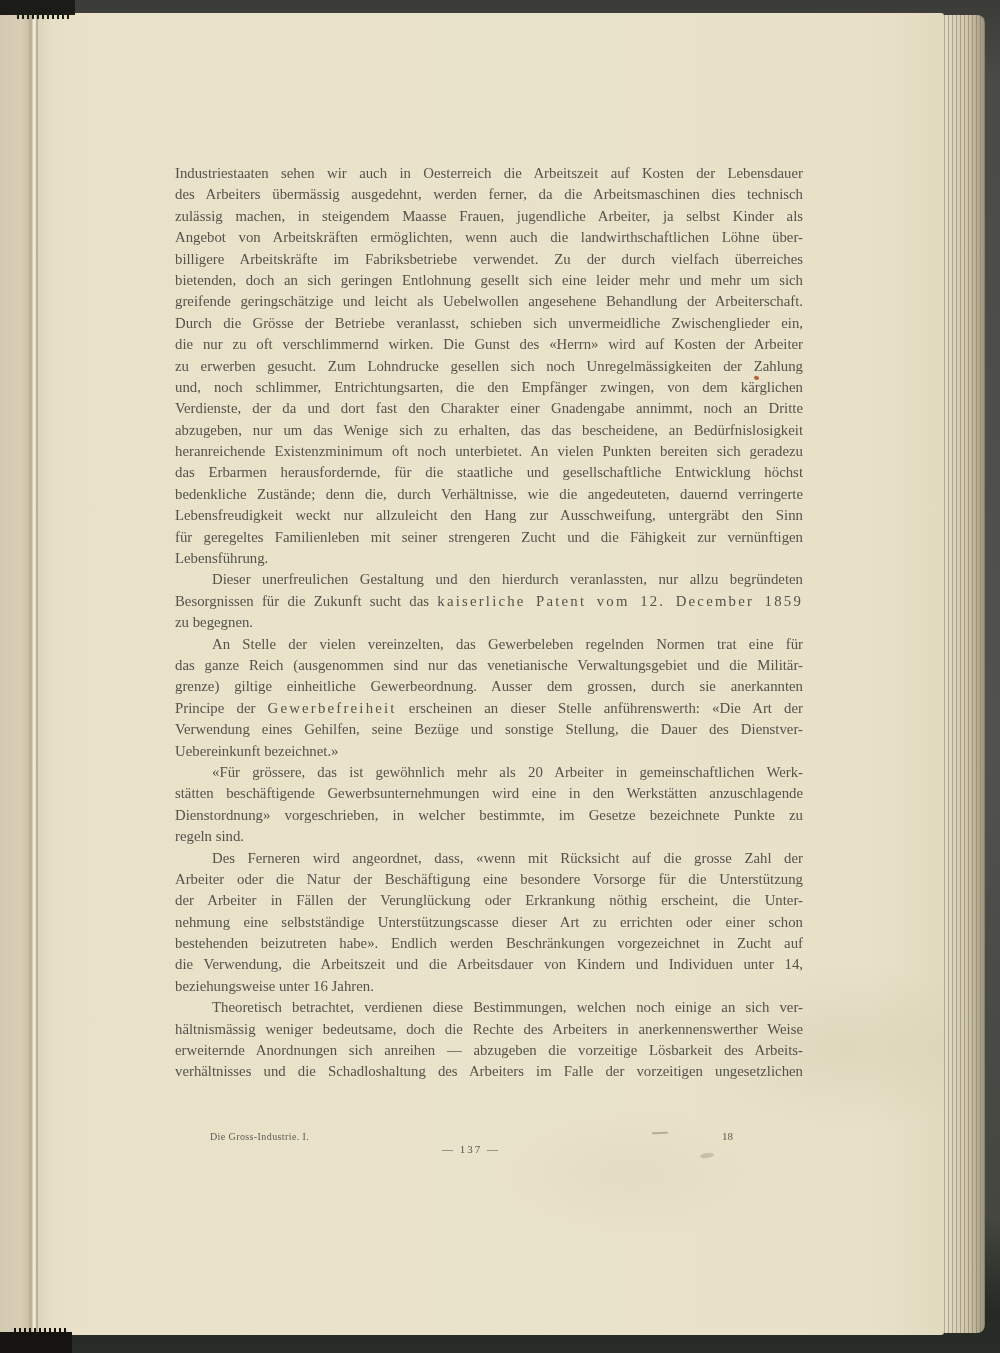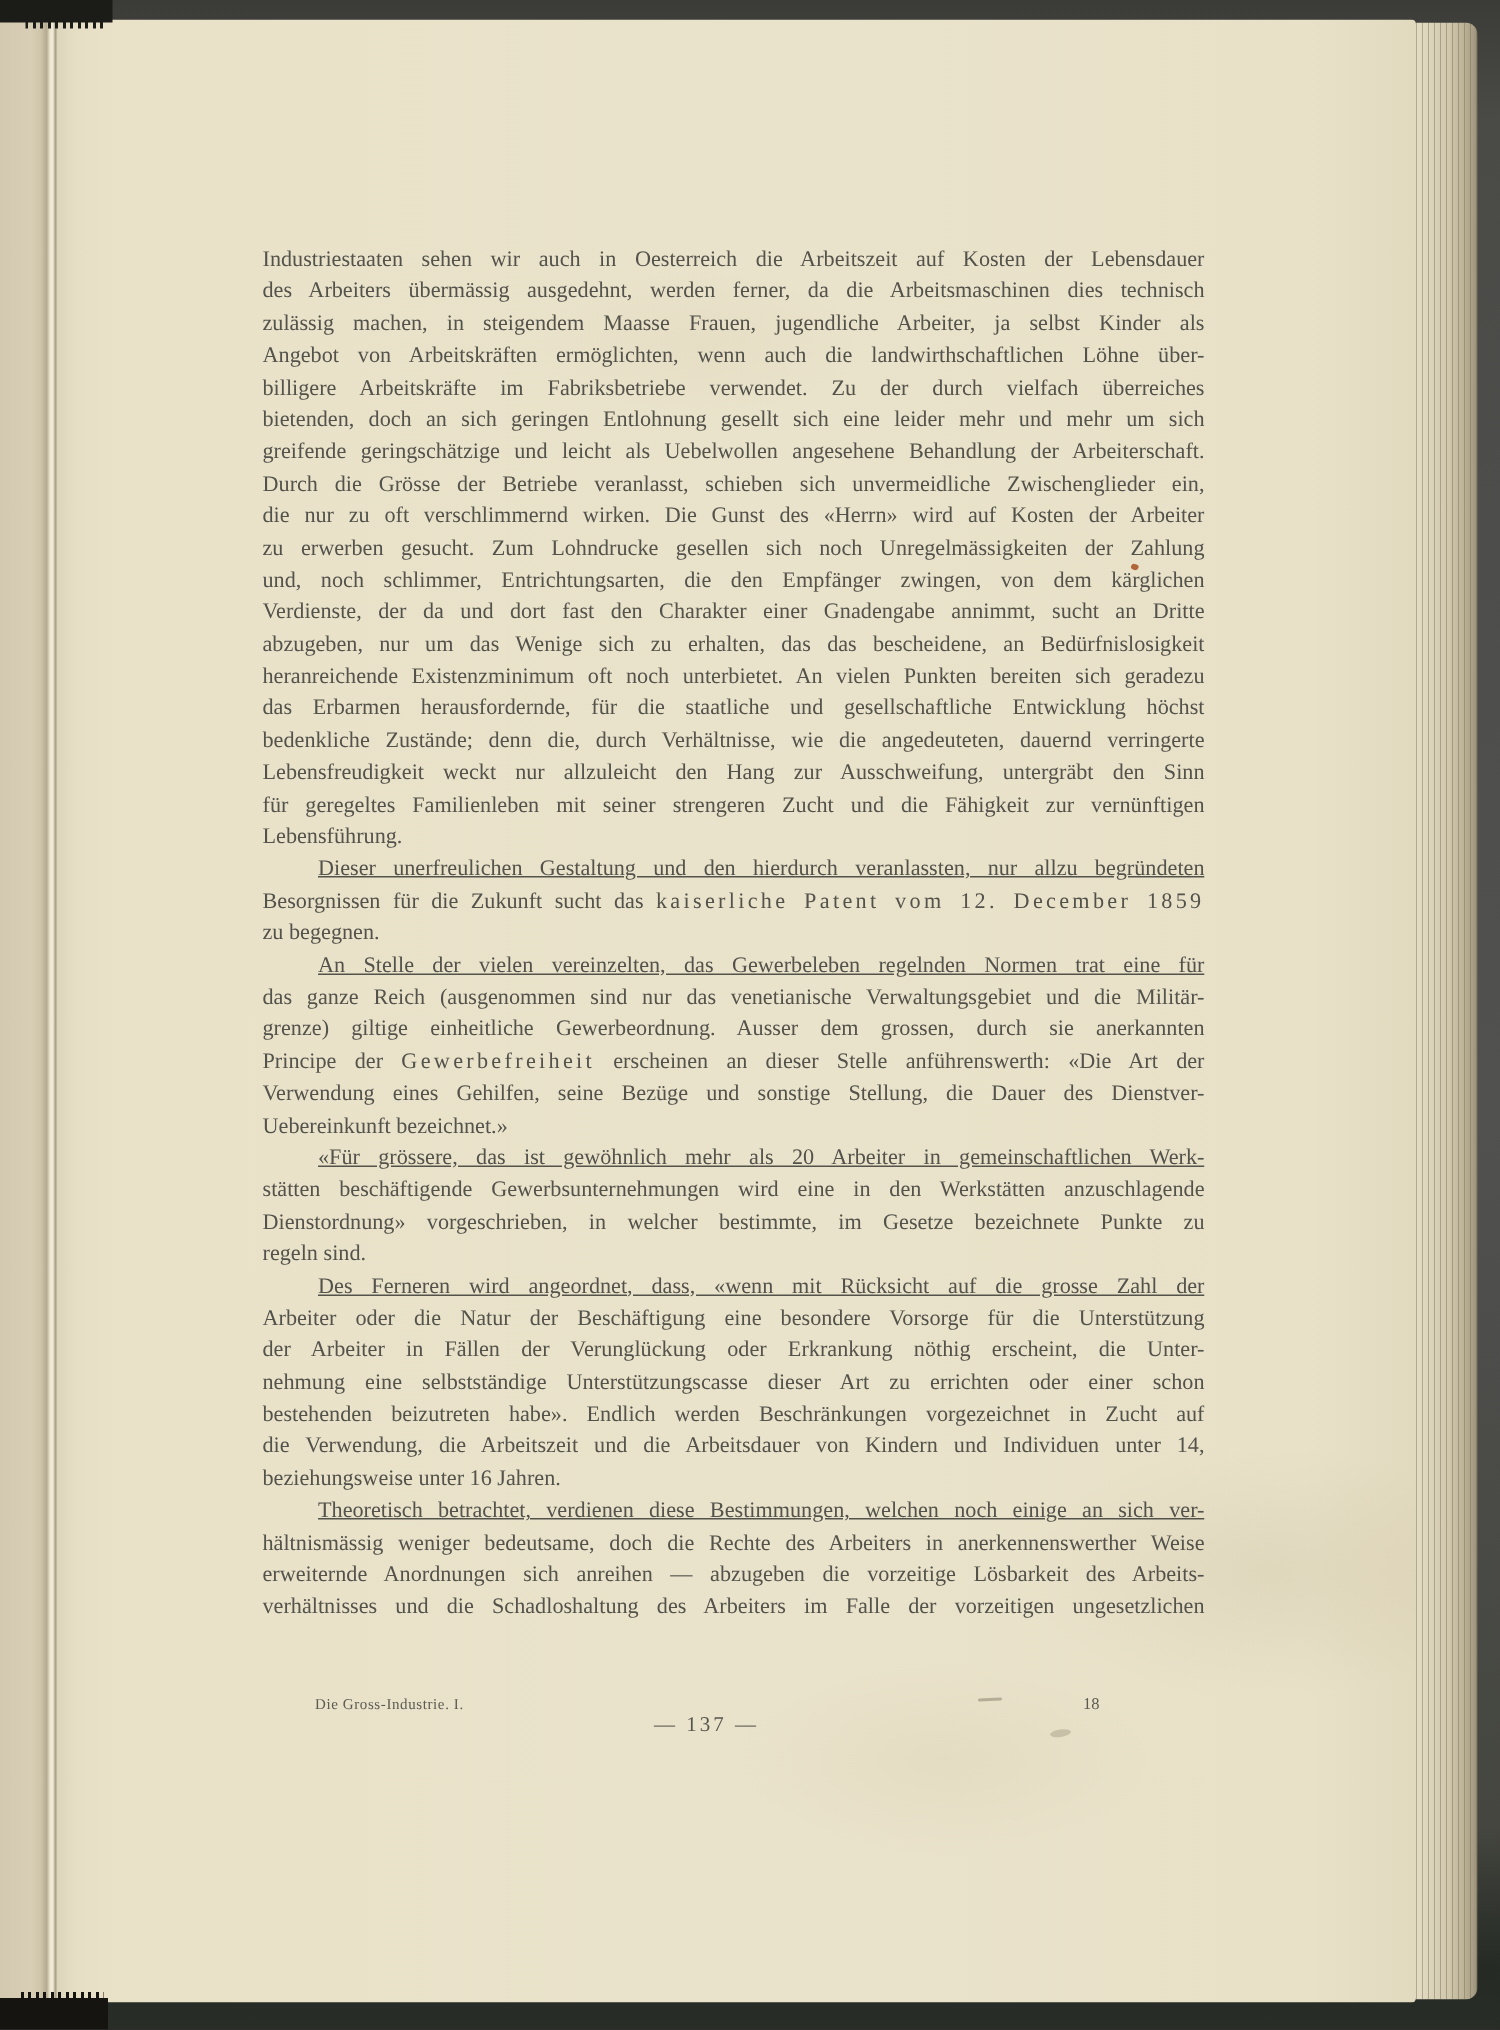--- a/index.html
+++ b/index.html
@@ -54,35 +54,35 @@
   
   .text-block {
     position: absolute; left: 175px; top: 163px; width: 628px;
     font-size: 14.8px; color: #53524b;
   }
   .line {
     height: 21.4px; line-height: 21.4px; overflow: hidden;
     text-align: justify; text-align-last: justify; text-justify: inter-word;
     white-space: normal;
   }
-  .line.indent { text-indent: 37px; text-decoration: underline; }
+  .line.indent { text-indent: 37px; }
   .line.last { text-align-last: left; }
   .spaced { letter-spacing: 2.2px; }
   
   .footer-sig {
     position: absolute; left: 210px; top: 1131px;
     font-size: 10px; letter-spacing: 0.4px; color: #5c5b52;
   }
   .footer-sheet {
     position: absolute; left: 722px; top: 1130px;
     font-size: 11px; color: #5c5b52;
   }
   .page-number {
     position: absolute; left: 175px; top: 1143px; width: 592px;
-    text-align: center; font-size: 14px; letter-spacing: 2px; color: #57564e;
+    text-align: center; font-size: 11px; letter-spacing: 2px; color: #57564e;
   }
   
   .speck-red {
     position: absolute; left: 754px; top: 376px; width: 5px; height: 4px;
     background: #a8511f; border-radius: 50% 40% 55% 45%; transform: rotate(20deg);
     opacity: 0.85;
   }
   .smudge-dash {
     position: absolute; left: 652px; top: 1132px; width: 16px; height: 2px;
     background: rgba(120,112,92,0.45); border-radius: 1px; transform: rotate(-3deg);
@@ -108,21 +108,21 @@
       <div class="line"><span>des Arbeiters übermässig ausgedehnt, werden ferner, da die Arbeitsmaschinen dies technisch</span></div>
       <div class="line"><span>zulässig machen, in steigendem Maasse Frauen, jugendliche Arbeiter, ja selbst Kinder als</span></div>
       <div class="line"><span>Angebot von Arbeitskräften ermöglichten, wenn auch die landwirthschaftlichen Löhne über-</span></div>
       <div class="line"><span>billigere Arbeitskräfte im Fabriksbetriebe verwendet. Zu der durch vielfach überreiches</span></div>
       <div class="line"><span>bietenden, doch an sich geringen Entlohnung gesellt sich eine leider mehr und mehr um sich</span></div>
       <div class="line"><span>greifende geringschätzige und leicht als Uebelwollen angesehene Behandlung der Arbeiterschaft.</span></div>
       <div class="line"><span>Durch die Grösse der Betriebe veranlasst, schieben sich unvermeidliche Zwischenglieder ein,</span></div>
       <div class="line"><span>die nur zu oft verschlimmernd wirken. Die Gunst des «Herrn» wird auf Kosten der Arbeiter</span></div>
       <div class="line"><span>zu erwerben gesucht. Zum Lohndrucke gesellen sich noch Unregelmässigkeiten der Zahlung</span></div>
       <div class="line"><span>und, noch schlimmer, Entrichtungsarten, die den Empfänger zwingen, von dem kärglichen</span></div>
-      <div class="line"><span>Verdienste, der da und dort fast den Charakter einer Gnadengabe annimmt, sucht an Dritte</span></div>
+      <div class="line"><span>Verdienste, der da und dort fast den Charakter einer Gnadengabe annimmt, noch an Dritte</span></div>
       <div class="line"><span>abzugeben, nur um das Wenige sich zu erhalten, das das bescheidene, an Bedürfnislosigkeit</span></div>
       <div class="line"><span>heranreichende Existenzminimum oft noch unterbietet. An vielen Punkten bereiten sich geradezu</span></div>
       <div class="line"><span>das Erbarmen herausfordernde, für die staatliche und gesellschaftliche Entwicklung höchst</span></div>
       <div class="line"><span>bedenkliche Zustände; denn die, durch Verhältnisse, wie die angedeuteten, dauernd verringerte</span></div>
       <div class="line"><span>Lebensfreudigkeit weckt nur allzuleicht den Hang zur Ausschweifung, untergräbt den Sinn</span></div>
       <div class="line"><span>für geregeltes Familienleben mit seiner strengeren Zucht und die Fähigkeit zur vernünftigen</span></div>
       <div class="line last"><span>Lebensführung.</span></div>
       <div class="line indent"><span>Dieser unerfreulichen Gestaltung und den hierdurch veranlassten, nur allzu begründeten</span></div>
       <div class="line"><span>Besorgnissen für die Zukunft sucht das </span><span class="spaced">kaiserliche Patent vom 12. December 1859</span></div>
       <div class="line last"><span>zu begegnen.</span></div>

